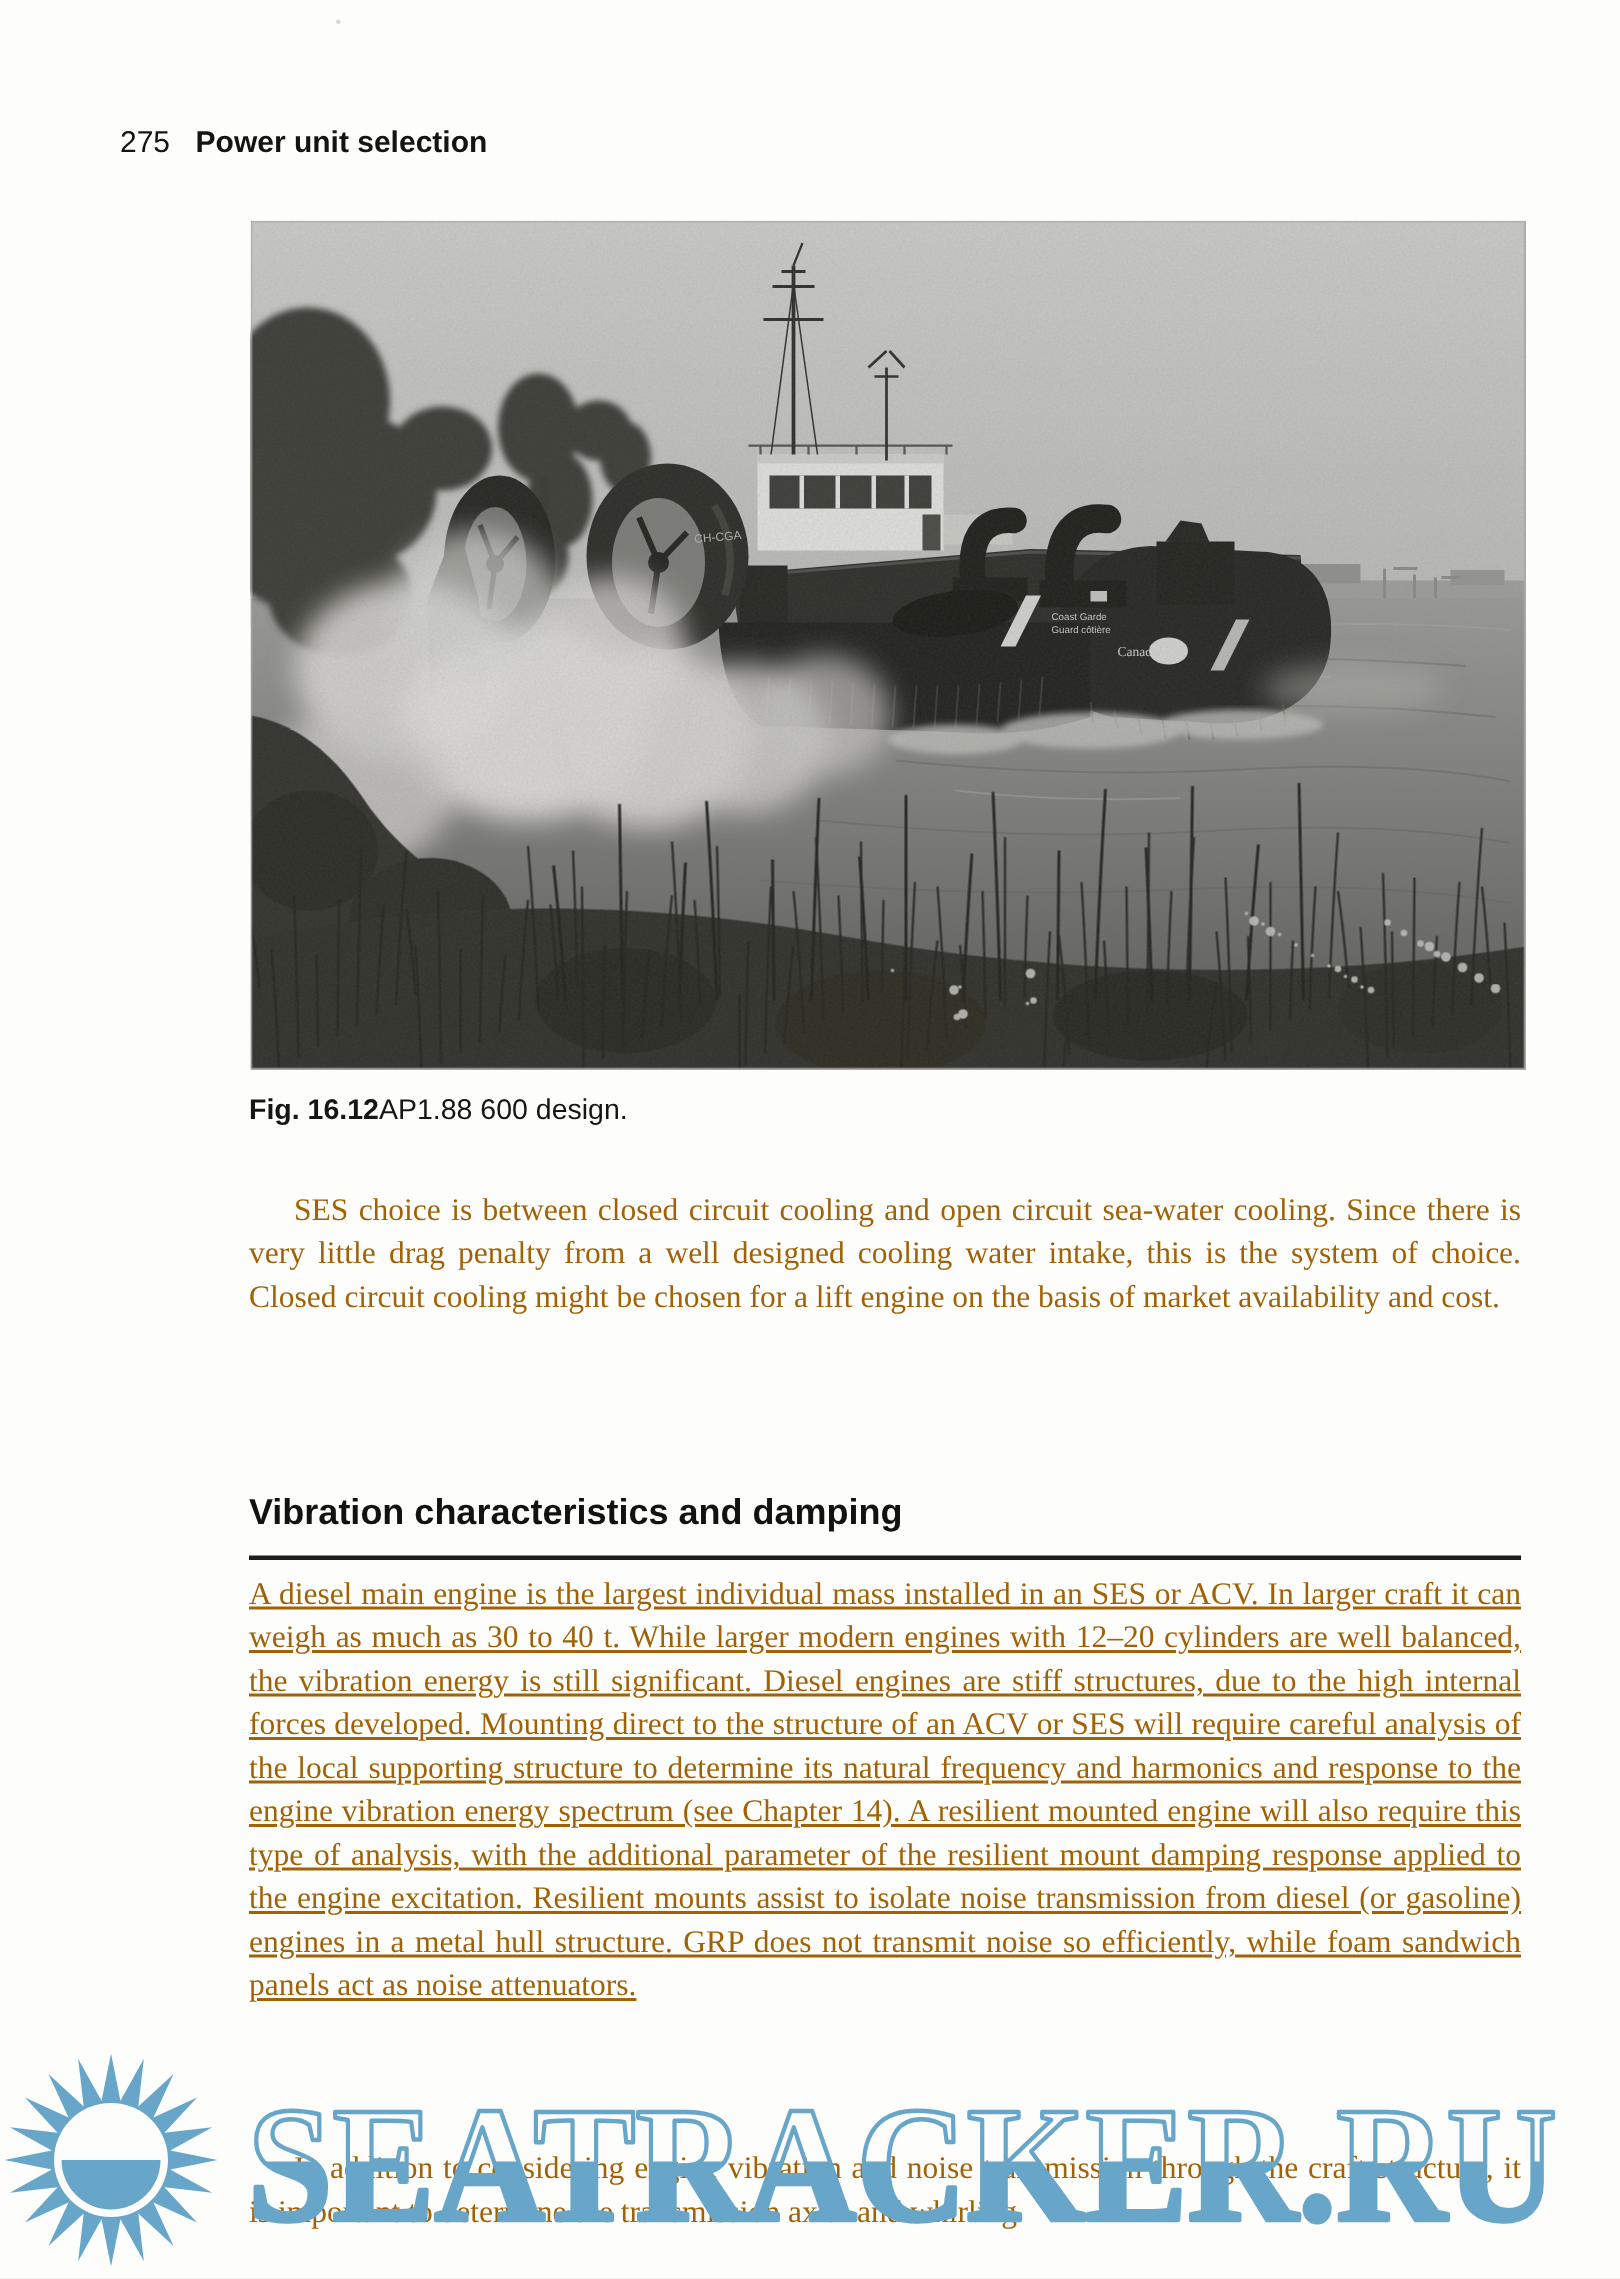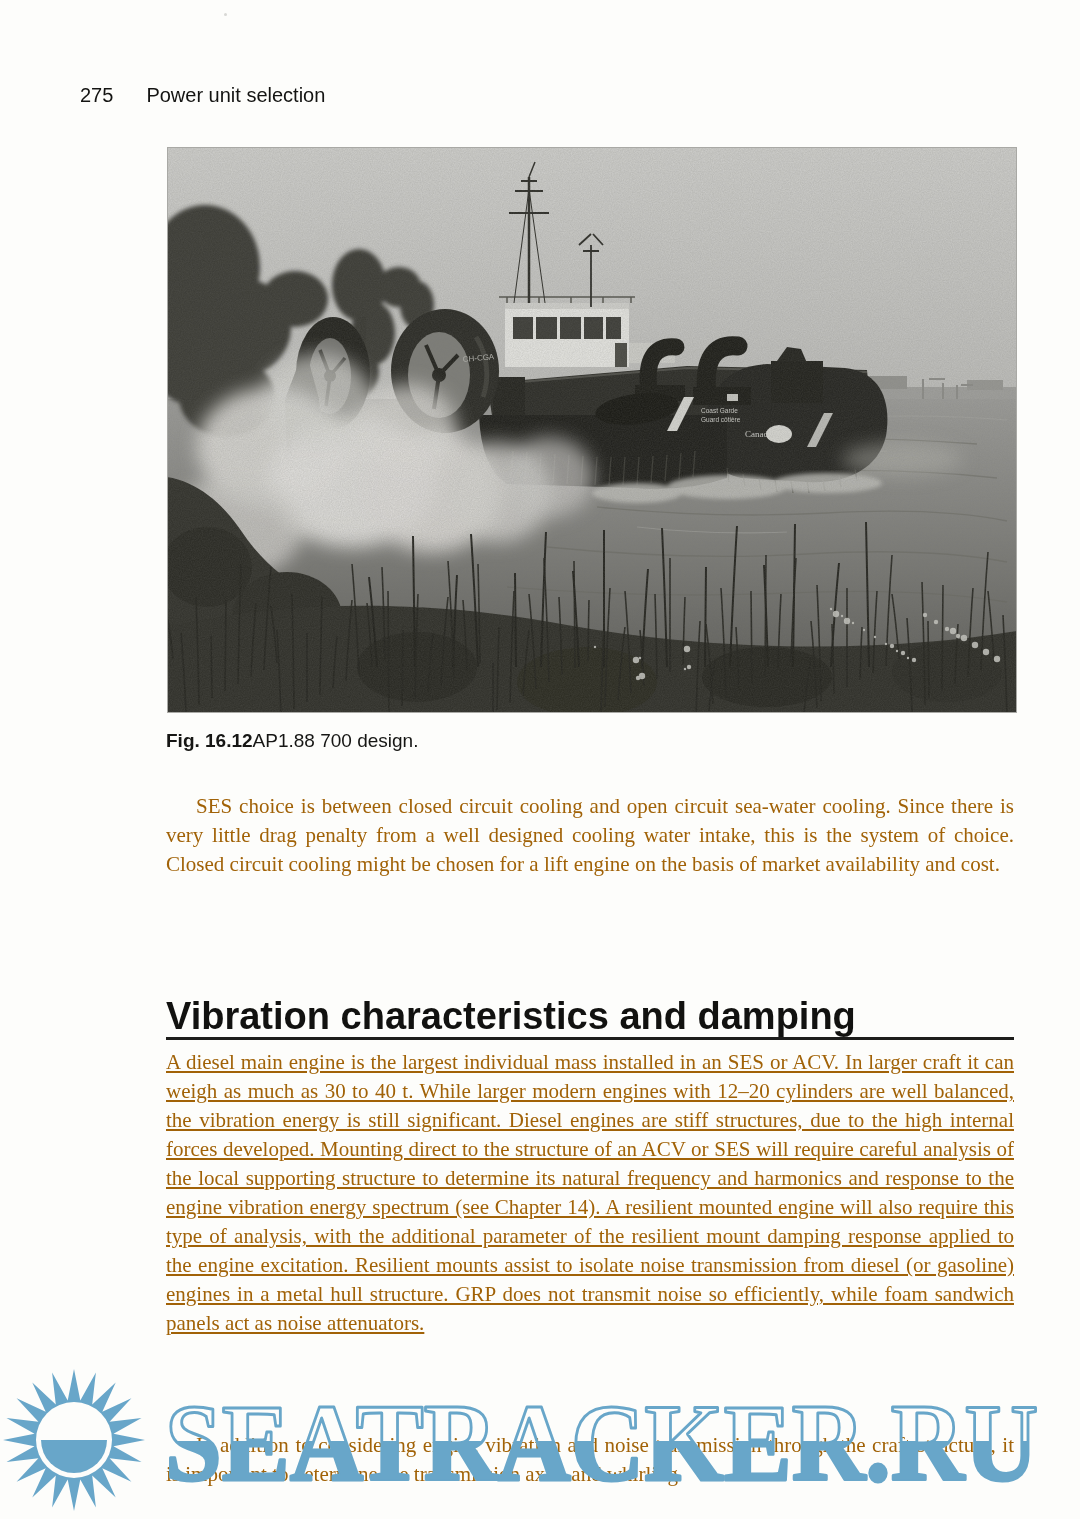--- a/index.html
+++ b/index.html
@@ -3,29 +3,29 @@
 <meta charset="utf-8">
 <style>
   html,body{margin:0;padding:0;background:#e8e8e8;}
   .page{
     position:relative; width:1080px; height:1519px; margin:0 auto;
     background:#fdfdfb; overflow:hidden;
     font-family:"Liberation Serif","DejaVu Serif",serif; color:#1a1a18;
   }
   .pagehead{position:absolute; top:84px; left:80px; font-family:"Liberation Sans","DejaVu Sans",sans-serif; font-size:20px; color:#141412;}
   .pagenum{font-weight:400;}
-  .chapter{font-weight:400; margin-left:33px;}
+  .chapter{font-weight:700; margin-left:17px;}
   .speck{position:absolute; left:224px; top:13px; width:3px; height:3px; border-radius:50%; background:#d8d8d5;}
   .photo{position:absolute; left:167px; top:147px; width:850px; height:566px;}
   .photo svg{display:block;}
   .caption{position:absolute; left:166px; top:730px; font-family:"Liberation Sans","DejaVu Sans",sans-serif; font-size:19px; color:#161614;}
   .cap-label{font-weight:700; }
   .bodytext{position:absolute; left:166px; width:848px; margin:0; font-size:21px; line-height:29px; text-align:justify; color:#a16207;}
   .indent{text-indent:30px;}
-  .sec-head{position:absolute; left:166px; top:995px; margin:0; font-family:"Liberation Sans","DejaVu Sans",sans-serif; font-size:38px; font-weight:700; color:#121210;}
+  .sec-head{position:absolute; left:166px; top:995px; margin:0; font-family:"Liberation Sans","DejaVu Sans",sans-serif; font-size:24px; font-weight:700; color:#121210;}
   .rule{position:absolute; left:166px; top:1037px; width:848px; height:3px; background:#1d1d1b;}
   #p1{top:792px;}
   #p2{top:908px;}
   #s1{top:1048px;text-decoration:underline;}
   #s2{top:1431px;}
   .watermark{position:absolute; left:0; top:1360px; width:936px; height:159px; z-index:6; pointer-events:none;}
   .wm-text{font-family:"Liberation Serif","DejaVu Serif",serif; font-weight:700;}
 </style>
 </head>
 <body>
@@ -231,21 +231,21 @@
             <circle cx="469" cy="513" r="3.2"></circle>
           </g>
       </g>
 
       <rect x="0" y="0" width="850" height="566" filter="url(#grain)" opacity="0.5"></rect>
       <rect x="0.5" y="0.5" width="849" height="565" fill="none" stroke="#a9a9a5" stroke-width="1"></rect>
     </svg>
   </div>
 
   <div class="caption">
-    <span class="cap-label">Fig. 16.12</span><span>AP1.88 700 design.</span>
+    <span class="cap-label">Fig. 16.12</span><span>AP1.88 600 design.</span>
   </div>
 
   <p class="bodytext indent" id="p1">SES choice is between closed circuit cooling and open circuit sea-water cooling. Since there is very little drag penalty from a well designed cooling water intake, this is the system of choice. Closed circuit cooling might be chosen for a lift engine on the basis of market availability and cost.</p>
 
   <h2 class="sec-head">Vibration characteristics and damping</h2>
   <div class="rule"></div>
 
   <p class="bodytext" id="s1">A diesel main engine is the largest individual mass installed in an SES or ACV. In larger craft it can weigh as much as 30 to 40 t. While larger modern engines with 12–20 cylinders are well balanced, the vibration energy is still significant. Diesel engines are stiff structures, due to the high internal forces developed. Mounting direct to the structure of an ACV or SES will require careful analysis of the local supporting structure to determine its natural frequency and harmonics and response to the engine vibration energy spectrum (see Chapter 14). A resilient mounted engine will also require this type of analysis, with the additional parameter of the resilient mount damping response applied to the engine excitation. Resilient mounts assist to isolate noise transmission from diesel (or gasoline) engines in a metal hull structure. GRP does not transmit noise so efficiently, while foam sandwich panels act as noise attenuators.</p>
   <p class="bodytext indent" id="s2">In addition to considering engine vibration and noise transmission through the craft structure, it is important to determine the transmission axial and whirling</p>
 

